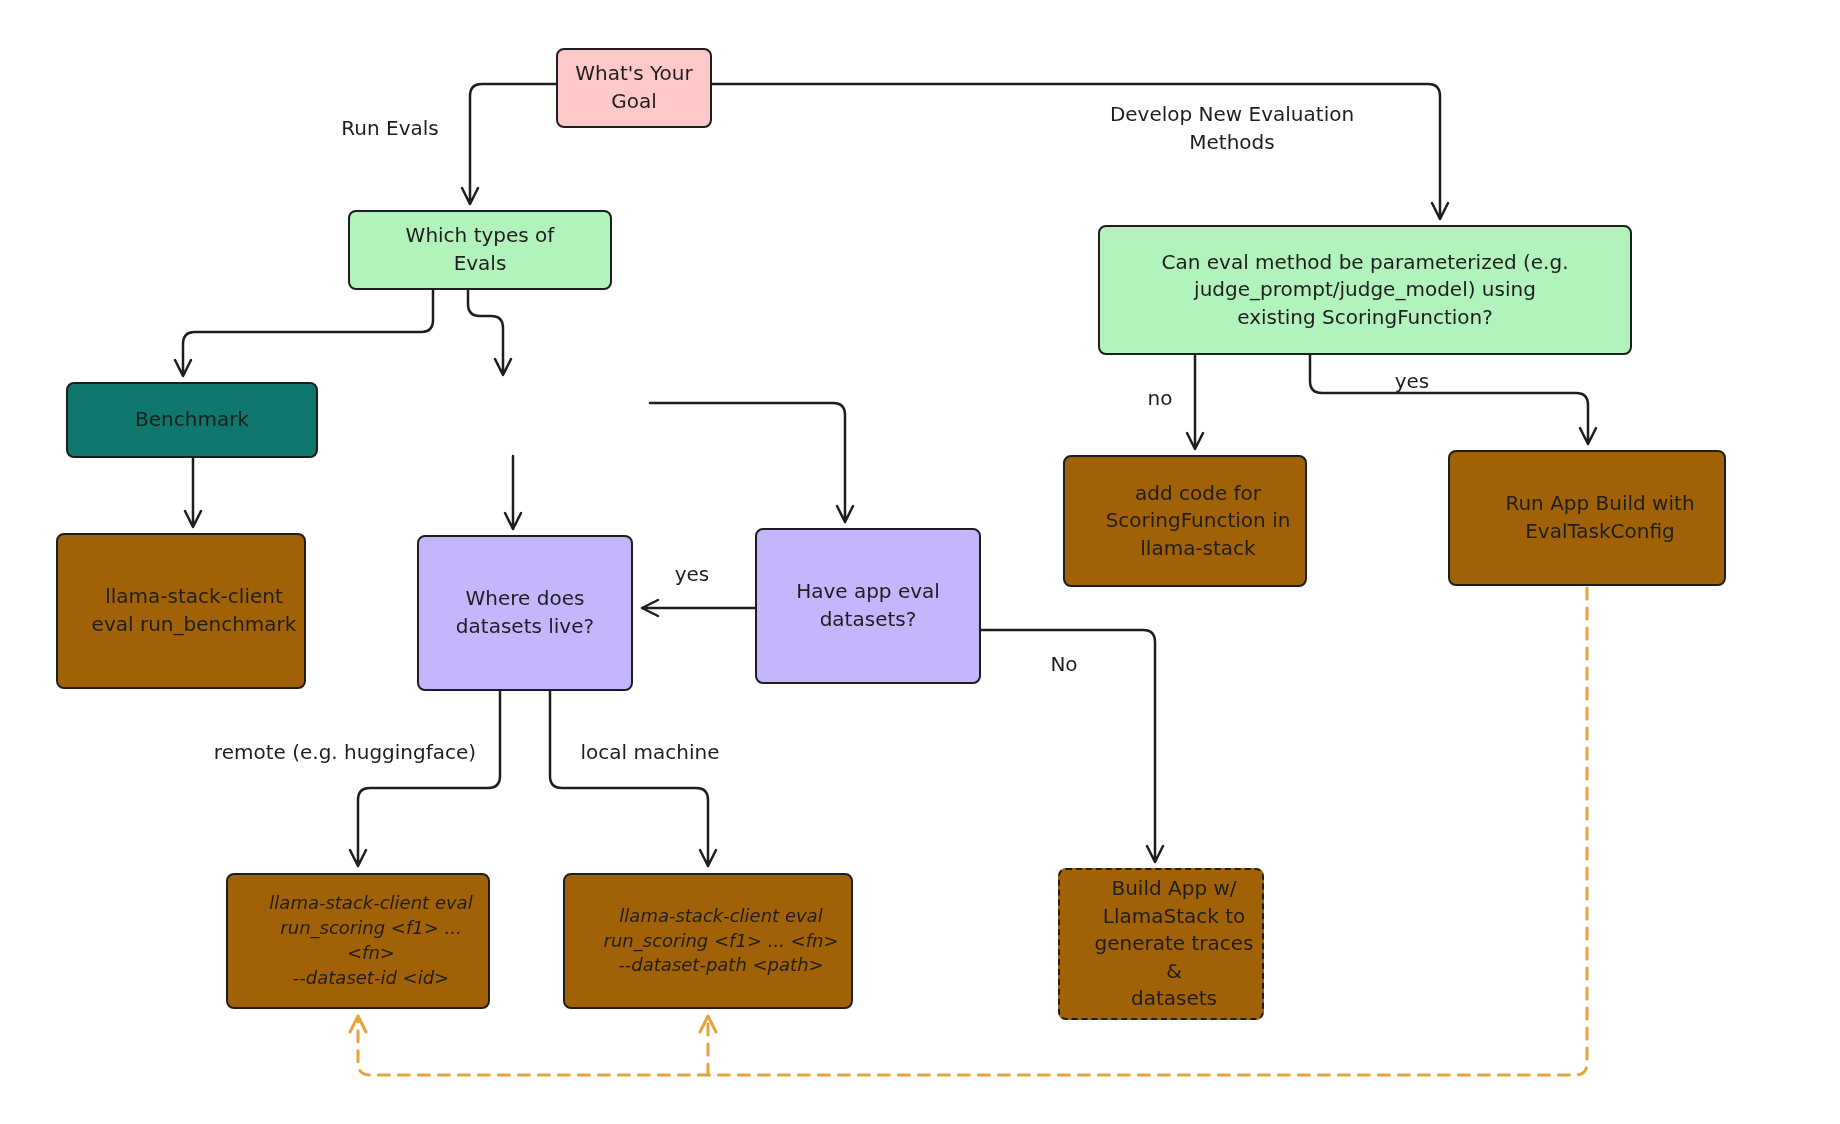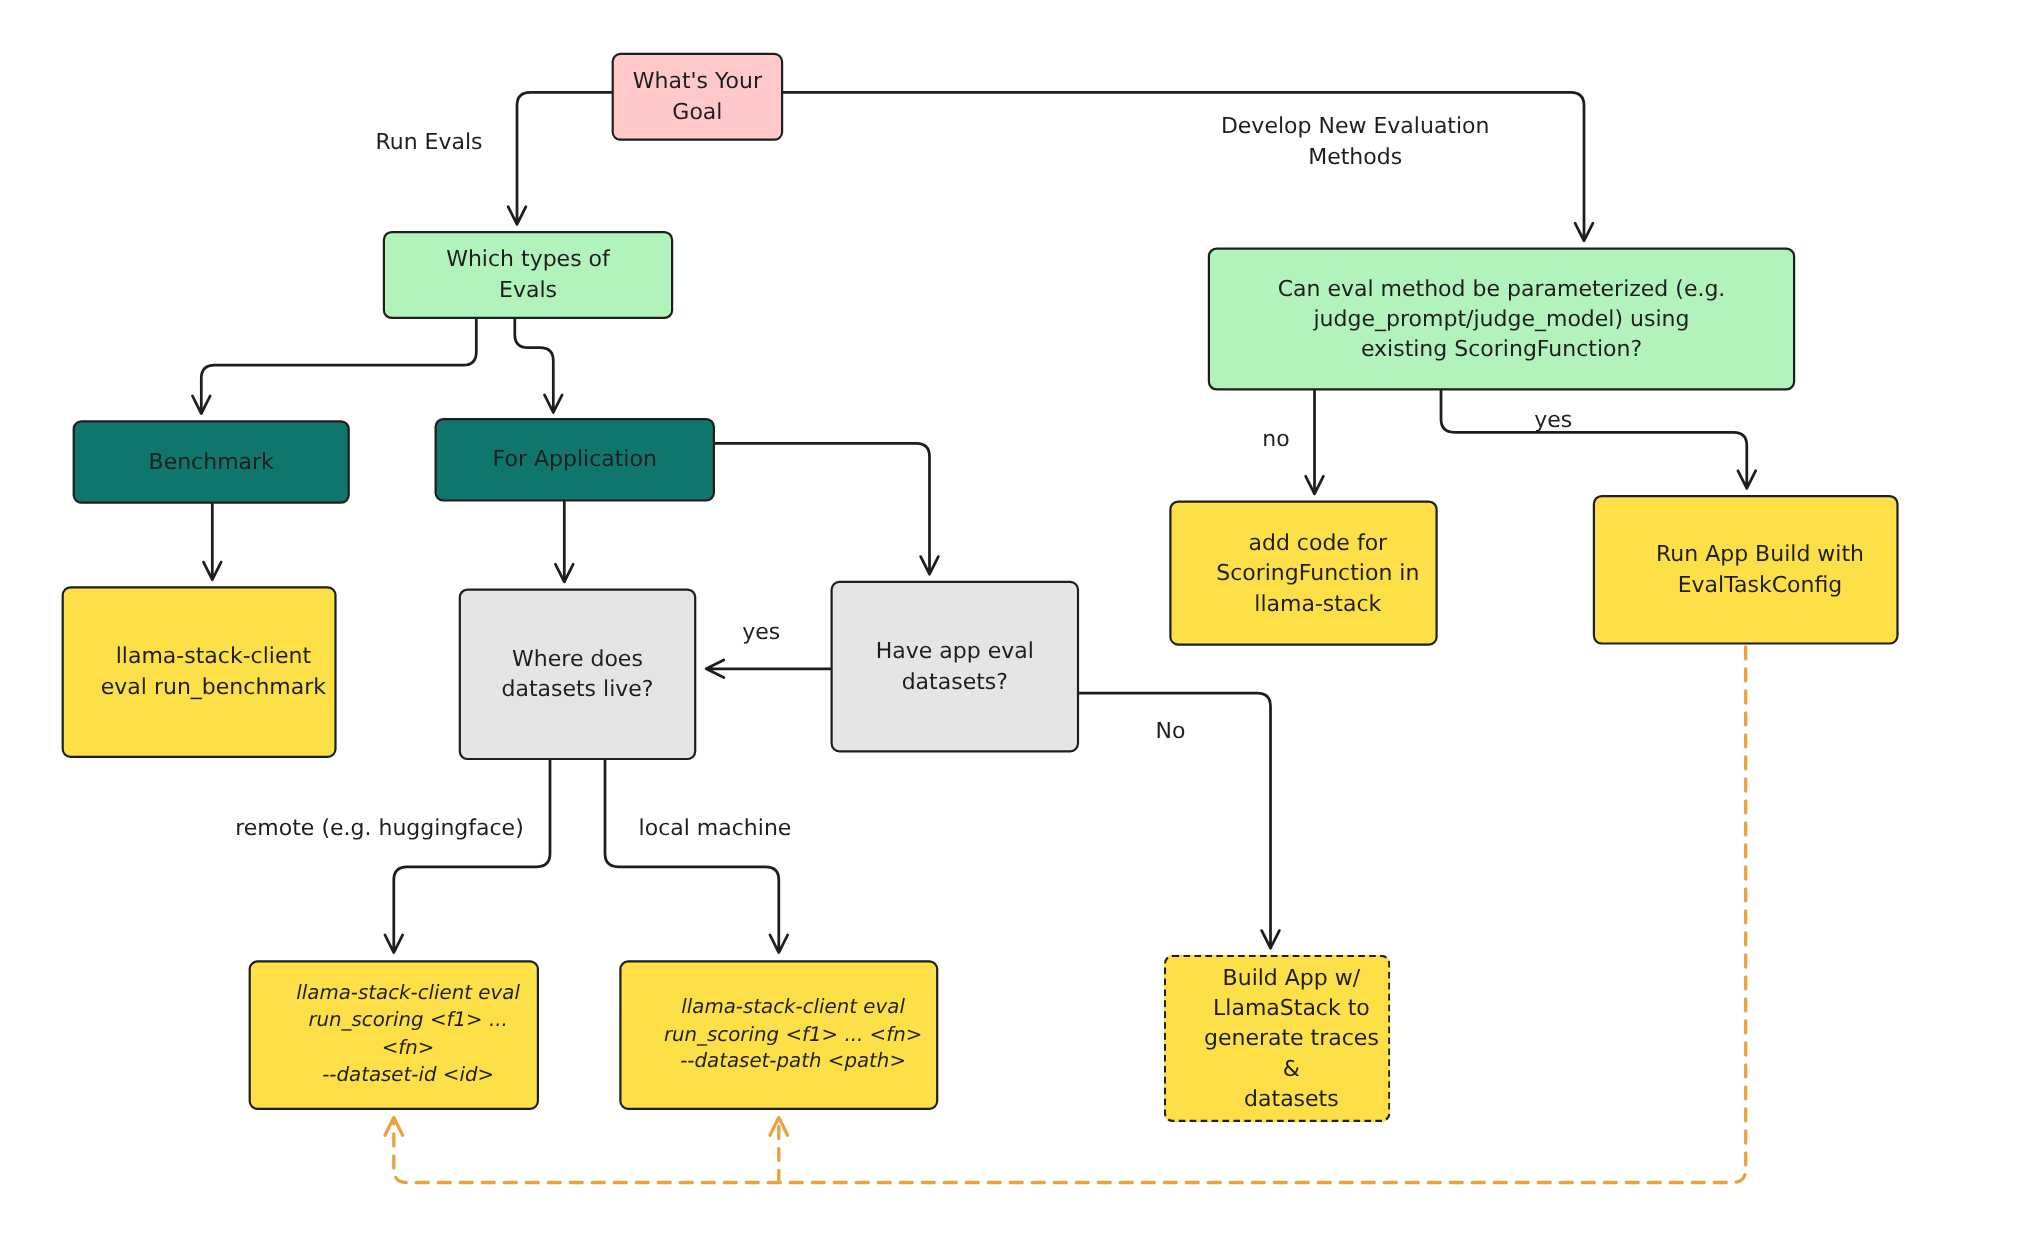--- a/index.html
+++ b/index.html
@@ -10,23 +10,23 @@
   #edges{position:absolute;left:0;top:0;width:1840px;height:1124px;}
   .node{
     position:absolute;box-sizing:border-box;
     border:2.5px solid #1e1e1e;border-radius:8px;
     display:flex;align-items:center;justify-content:center;
     text-align:center;white-space:pre-line;
     font-size:20px;line-height:1.38;padding:4px 6px;
   }
   .pink{background:#ffc9c9;}
   .green{background:#b2f2bb;}
-  .blue{background:#e5e5e5;}
+  .blue{background:#c4b5fd;}
   .whitebox{background:#0f766e;}
-  .yellow{background:#fde047;padding-left:32px;}
+  .yellow{background:#a16207;padding-left:32px;}
   .dashedborder{border-style:dashed;}
   .cmd{font-size:18px;font-style:italic;}
   .edge-label{
     position:absolute;transform:translate(-50%,-50%);
     white-space:pre-line;text-align:center;font-size:20px;line-height:1.4;
   }
 </style>
 </head>
 <body>
 
@@ -69,23 +69,20 @@
   <div class="node green" style="left:1098px;top:225px;width:534px;height:130px">
     <span>Can eval method be parameterized (e.g.
 judge_prompt/judge_model) using
 existing ScoringFunction?</span>
   </div>
 
   <div class="node whitebox" style="left:66px;top:382px;width:252px;height:76px">
     <span>Benchmark</span>
   </div>
 
-  <div class="node whitebox" style="left:395px;top:380px;width:255px;height:76px">
-    <span>For Application</span>
-  </div>
 
   <div class="node yellow" style="left:56px;top:533px;width:250px;height:156px">
     <span>llama-stack-client
 eval run_benchmark</span>
   </div>
 
   <div class="node blue" style="left:417px;top:535px;width:216px;height:156px">
     <span>Where does
 datasets live?</span>
   </div>

